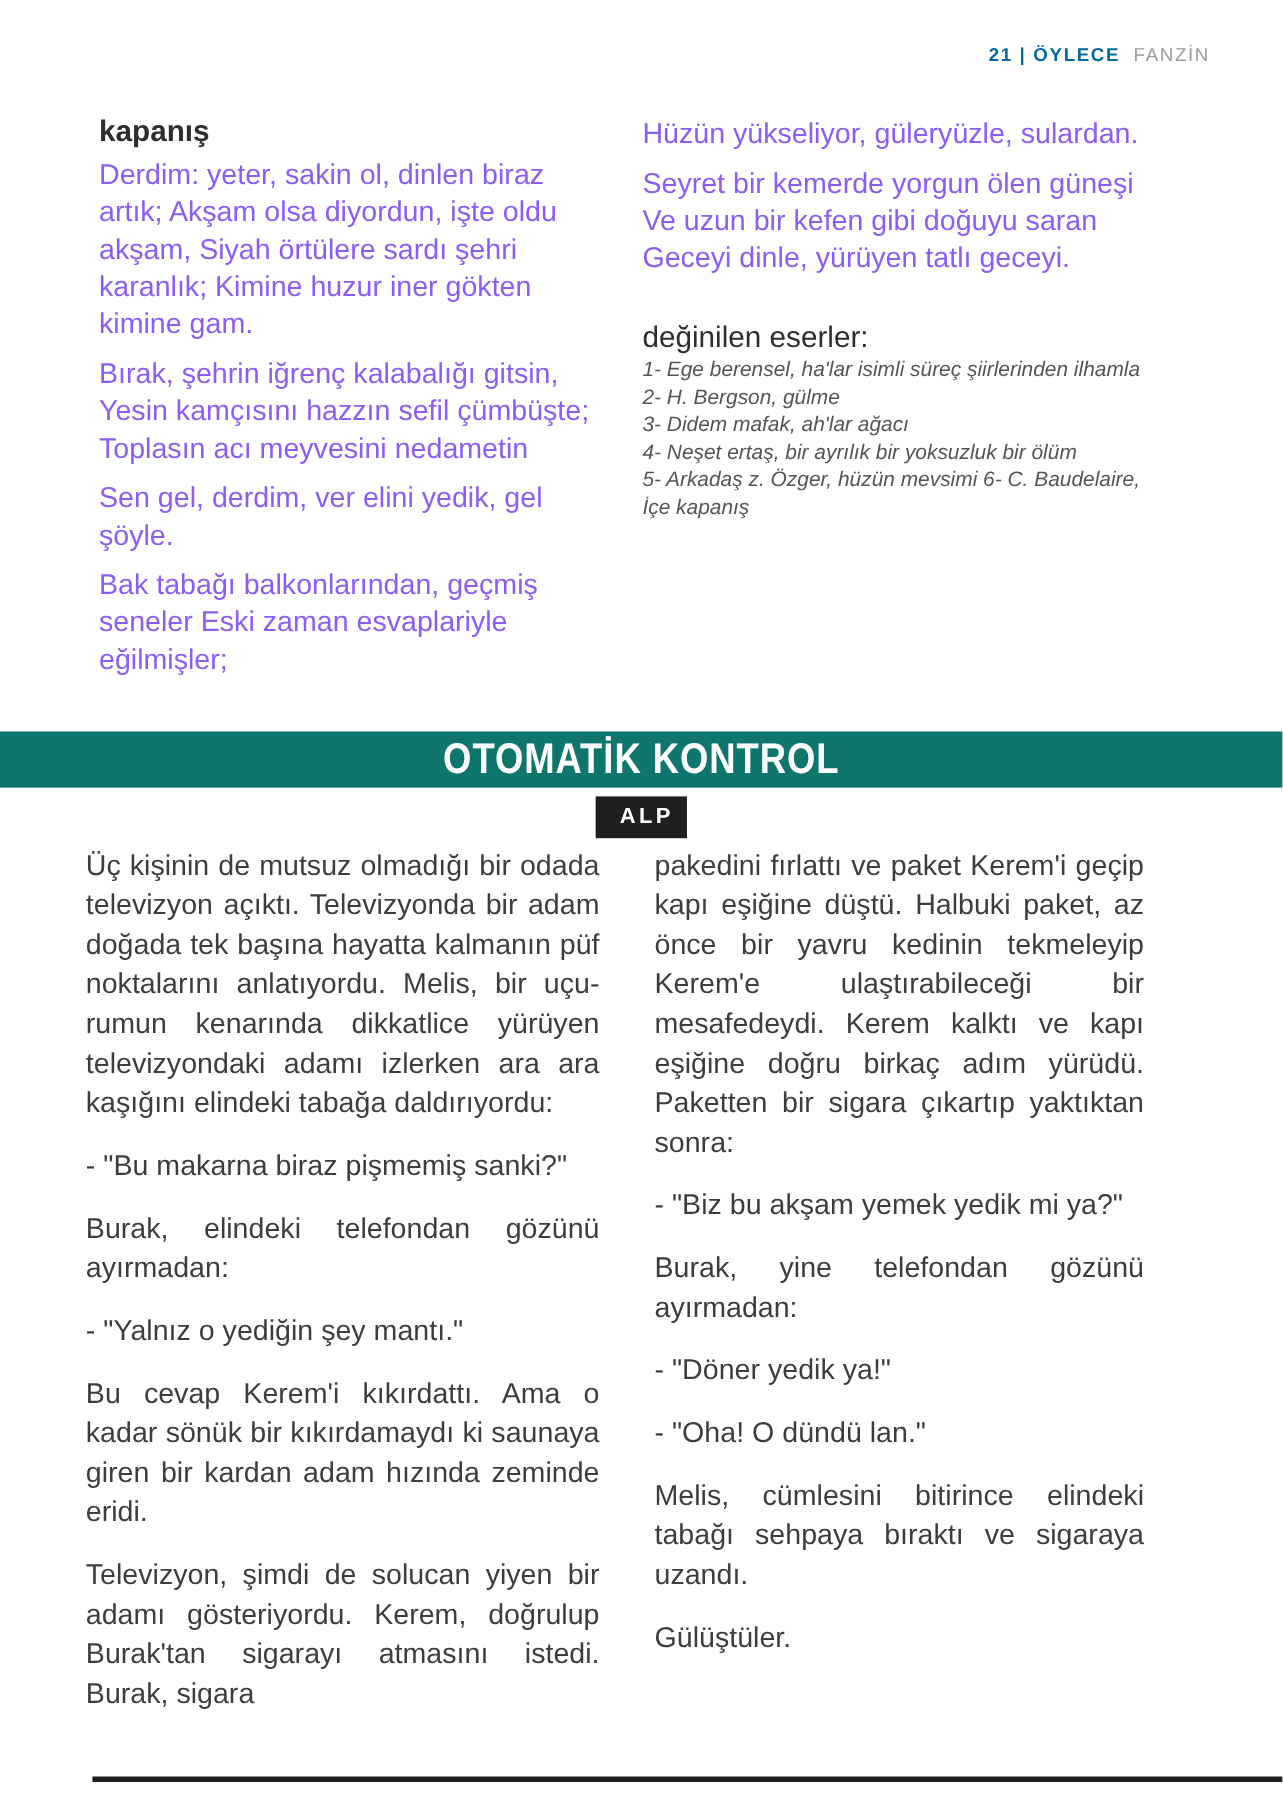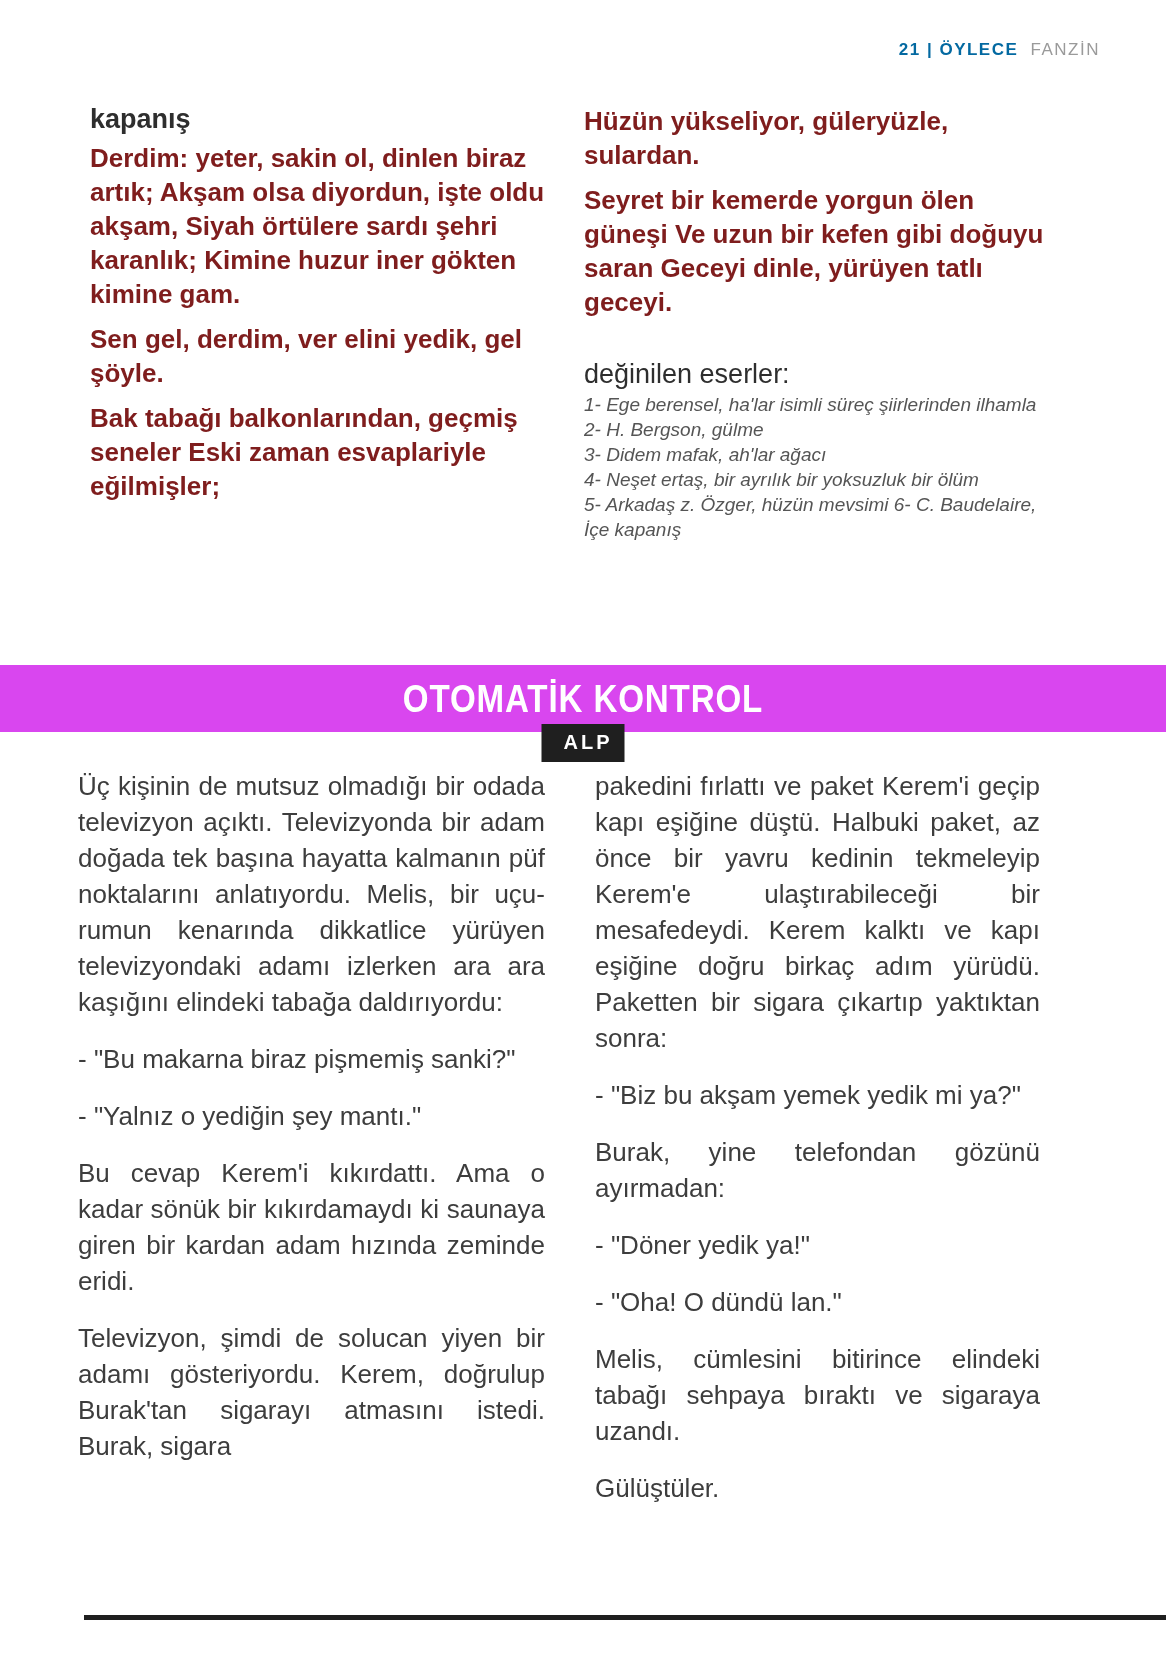--- a/index.html
+++ b/index.html
@@ -37,23 +37,23 @@
   .poem-col-left  { width: 458px; }
   .poem-col-right { width: 470px; }
   .poem-title {
     font-size: 27px;
     font-weight: 700;
     color: #2e2e2e;
     margin-bottom: 6px;
   }
   .poem-col-left p, .poem-col-right p {
     font-size: 26px;
-    font-weight: 700;
+    font-weight: 400;
     line-height: 34px;
-    color: #7f1d1d;
+    color: #8b5cf6;
     margin-bottom: 11px;
   }
   .refs-block { margin-top: 40px; }
   .refs-title {
     font-size: 27px;
     font-weight: 400;
     color: #2e2e2e;
     margin-bottom: 2px;
   }
   .refs-list p {
@@ -64,22 +64,22 @@
     color: #555555;
     margin-bottom: 0 !important;
   }
 
   
   .story-banner {
     position: absolute;
     top: 665px;
     left: 0;
     width: 1166px;
-    height: 67px;
-    background: #d946ef;
+    height: 51px;
+    background: #0f766e;
     display: flex;
     align-items: center;
     justify-content: center;
   }
   .story-banner .banner-title {
     color: #ffffff;
     font-size: 39px;
     font-weight: 800;
     letter-spacing: 1px;
     transform: scaleX(0.85);
@@ -136,20 +136,21 @@
 <div class="page-header">
   <span class="page-label">21 | ÖYLECE</span>
   <span class="zine-name">FANZİN</span>
 </div>
 
 <div class="poem-section">
   <div class="poem-col-left">
     <div class="poem-title">kapanış</div>
     <div>
         <p>Derdim: yeter, sakin ol, dinlen biraz artık; Akşam olsa diyordun, işte oldu akşam, Siyah örtülere sardı şehri karanlık; Kimine huzur iner gökten kimine gam.</p>
+        <p>Bırak, şehrin iğrenç kalabalığı gitsin, Yesin kamçısını hazzın sefil çümbüşte; Toplasın acı meyvesini nedametin</p>
         <p>Sen gel, derdim, ver elini yedik, gel şöyle.</p>
         <p>Bak tabağı balkonlarından, geçmiş seneler Eski zaman esvaplariyle eğilmişler;</p>
       </div>
   </div>
   <div class="poem-col-right">
     <div>
         <p>Hüzün yükseliyor, güleryüzle, sulardan.</p>
         <p>Seyret bir kemerde yorgun ölen güneşi Ve uzun bir kefen gibi doğuyu saran Geceyi dinle, yürüyen tatlı geceyi.</p>
       </div>
     <div class="refs-block">
@@ -167,20 +168,21 @@
 <div class="story-banner">
   <span class="banner-title">OTOMATİK KONTROL</span>
 </div>
 
 <div class="author-badge">ALP</div>
 
 <div class="story-section">
   <div class="story-col-left">
       <p>Üç kişinin de mutsuz olmadığı bir odada televizyon açıktı. Televiz­yonda bir adam doğada tek başına hayatta kalmanın püf nok­talarını anlatıyordu. Melis, bir uçu­rumun kenarında dikkatlice yürü­yen televizyondaki adamı izlerken ara ara kaşığını elindeki tabağa daldırıyordu:</p>
       <p>- "Bu makarna biraz pişmemiş sanki?"</p>
+      <p>Burak, elindeki telefondan gözünü ayırmadan:</p>
       <p>- "Yalnız o yediğin şey mantı."</p>
       <p>Bu cevap Kerem'i kıkırdattı. Ama o kadar sönük bir kıkırdamaydı ki saunaya giren bir kardan adam hızında zeminde eridi.</p>
       <p>Televizyon, şimdi de solucan yiyen bir adamı gösteriyordu. Kerem, doğrulup Burak'tan siga­rayı atmasını istedi. Burak, sigara</p>
     </div>
   <div class="story-col-right">
       <p>pakedini fırlattı ve paket Kerem'i geçip kapı eşiğine düştü. Halbuki paket, az önce bir yavru kedinin tekmeleyip Kerem'e ulaştırabile­ceği bir mesafedeydi. Kerem kalktı ve kapı eşiğine doğru birkaç adım yürüdü. Paketten bir sigara çıkartıp yaktıktan sonra:</p>
       <p>- "Biz bu akşam yemek yedik mi ya?"</p>
       <p>Burak, yine telefondan gözünü ayırmadan:</p>
       <p>- "Döner yedik ya!"</p>
       <p>- "Oha! O dündü lan."</p>

